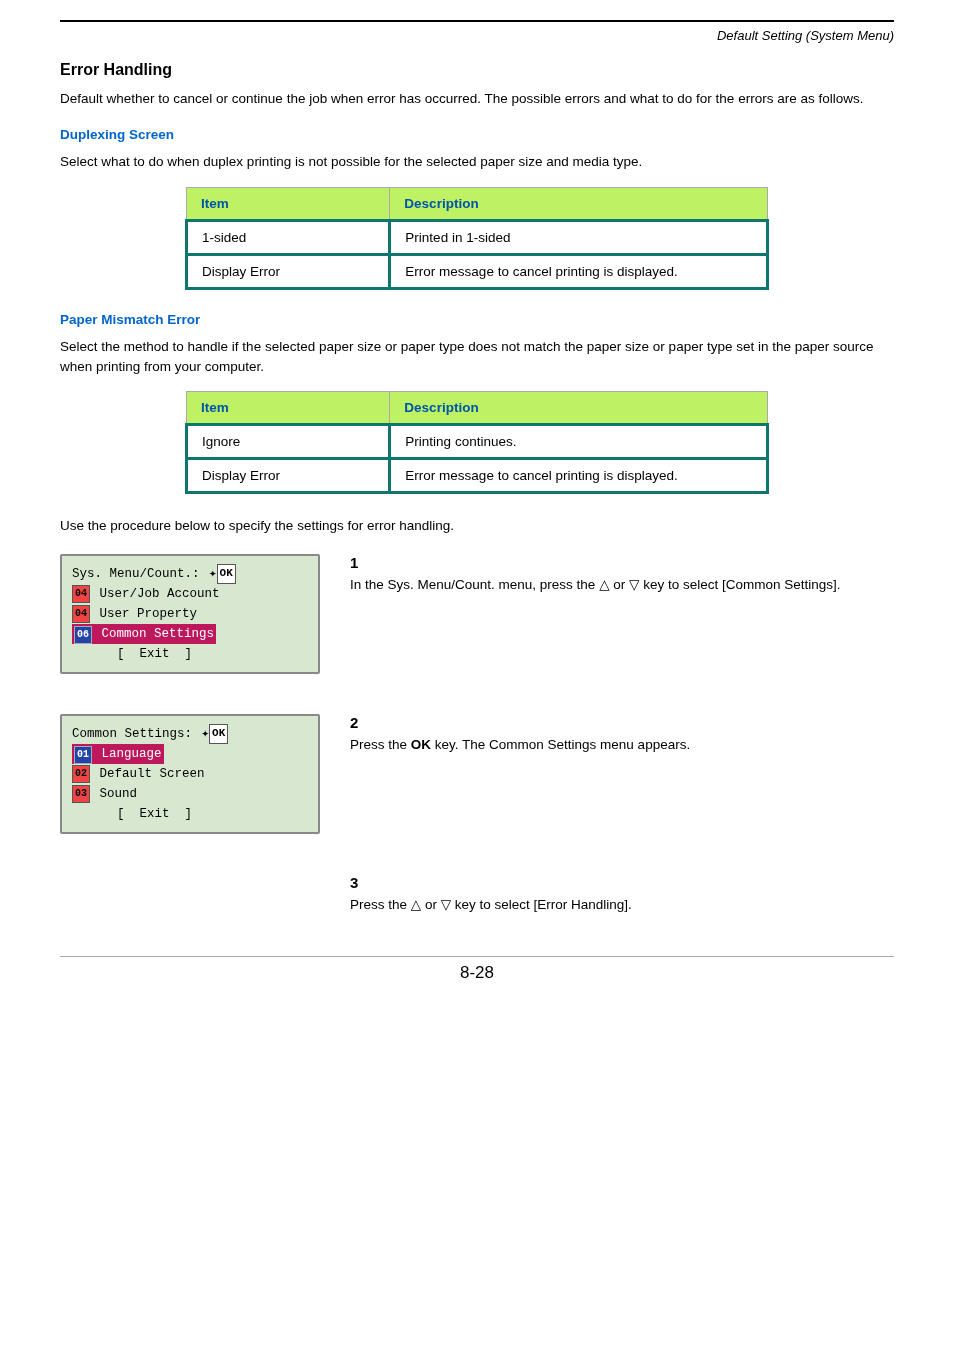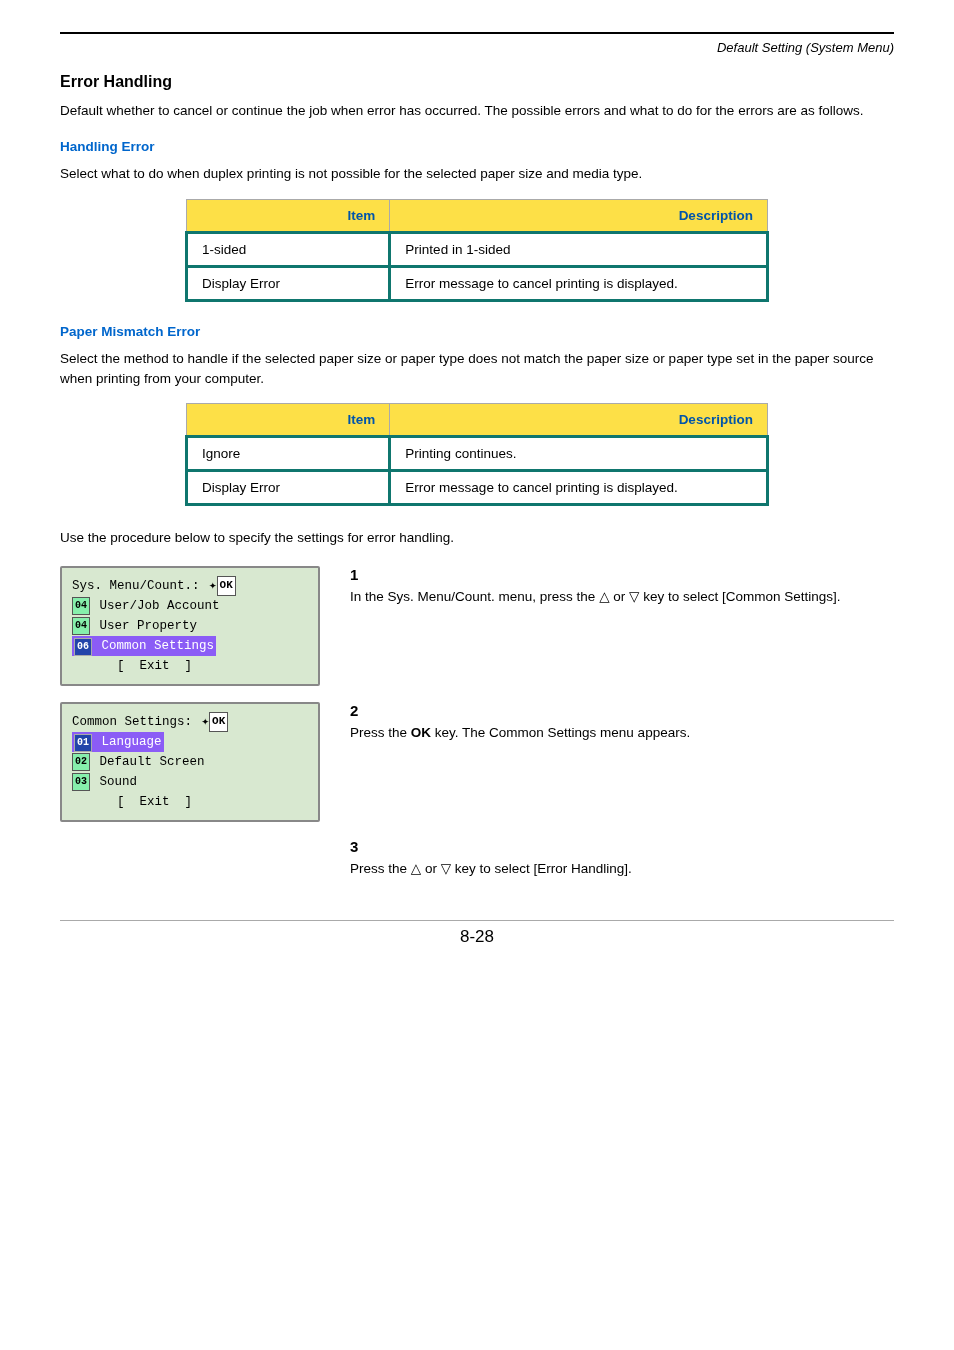--- a/index.html
+++ b/index.html
@@ -6,21 +6,21 @@
     body {
       font-family: Arial, sans-serif;
       font-size: 14px;
       background: #fff;
       color: #000;
       width: 954px;
       min-height: 1350px;
       position: relative;
     }
     .page {
-      padding: 32px 60px 60px 60px;
+      padding: 20px 60px 60px 60px;
       position: relative;
     }
     .top-rule {
       border-top: 2px solid #000;
       margin-bottom: 6px;
     }
     .header-line {
       display: flex;
       justify-content: flex-end;
       margin-bottom: 18px;
@@ -54,45 +54,45 @@
     .table-wrapper {
       margin: 0 auto 22px auto;
       width: 70%;
     }
     table {
       width: 100%;
       border-collapse: collapse;
       font-size: 13.5px;
     }
     table th {
-      background: #fde047;
+      background: #bef264;
       color: #0055aa;
       font-weight: bold;
       border: 1px solid #aaa;
       padding: 8px 14px;
-      text-align: right;
+      text-align: left;
     }
     table td {
       border: 3px solid #0f766e;
       padding: 8px 14px;
       vertical-align: top;
       background: #fff;
     }
     table td:first-child {
       width: 35%;
     }
     .procedure-text {
       font-size: 13.5px;
       margin-bottom: 18px;
       line-height: 1.5;
     }
     .steps-area {
       display: flex;
       flex-direction: column;
-      gap: 16px;
+      gap: 40px;
     }
     .step-row {
       display: flex;
       align-items: flex-start;
       gap: 30px;
     }
     .step-screen {
       flex: 0 0 auto;
       width: 260px;
     }
@@ -121,31 +121,31 @@
       border-radius: 2px;
       display: inline-block;
       width: 100%;
     }
     .lcd-row {
       display: flex;
       align-items: center;
       white-space: pre;
     }
     .lcd-highlight {
-      background: #8b5cf6;
+      background: #be185d;
       color: #fff;
       padding: 0 2px;
     }
     .lcd-box {
       display: inline-block;
       border: 1px solid #555;
       font-size: 10px;
       padding: 0 2px;
       margin-right: 2px;
-      background: #86efac;
+      background: #ef4444;
       color: #000;
       font-weight: bold;
     }
     .bottom-rule {
       border-top: 1px solid #aaa;
       margin-top: 40px;
       padding-top: 6px;
       text-align: center;
       font-size: 17px;
     }
@@ -160,21 +160,21 @@
 
 <div class="page">
   <div class="top-rule"></div>
   <div class="header-line">
     <span class="header-title">Default Setting (System Menu)</span>
   </div>
 
   <div class="section-title">Error Handling</div>
   <p class="intro-text">Default whether to cancel or continue the job when error has occurred. The possible errors and what to do for the errors are as follows.</p>
 
-  <div class="subsection-title">Handling Error</div>
+  <div class="subsection-title">Duplexing Screen</div>
   <p class="sub-intro">Select what to do when duplex printing is not possible for the selected paper size and media type.</p>
   <div class="table-wrapper">
     <table>
       <thead>
         <tr>
           <th>Item</th>
           <th>Description</th>
         </tr>
       </thead>
       <tbody>

